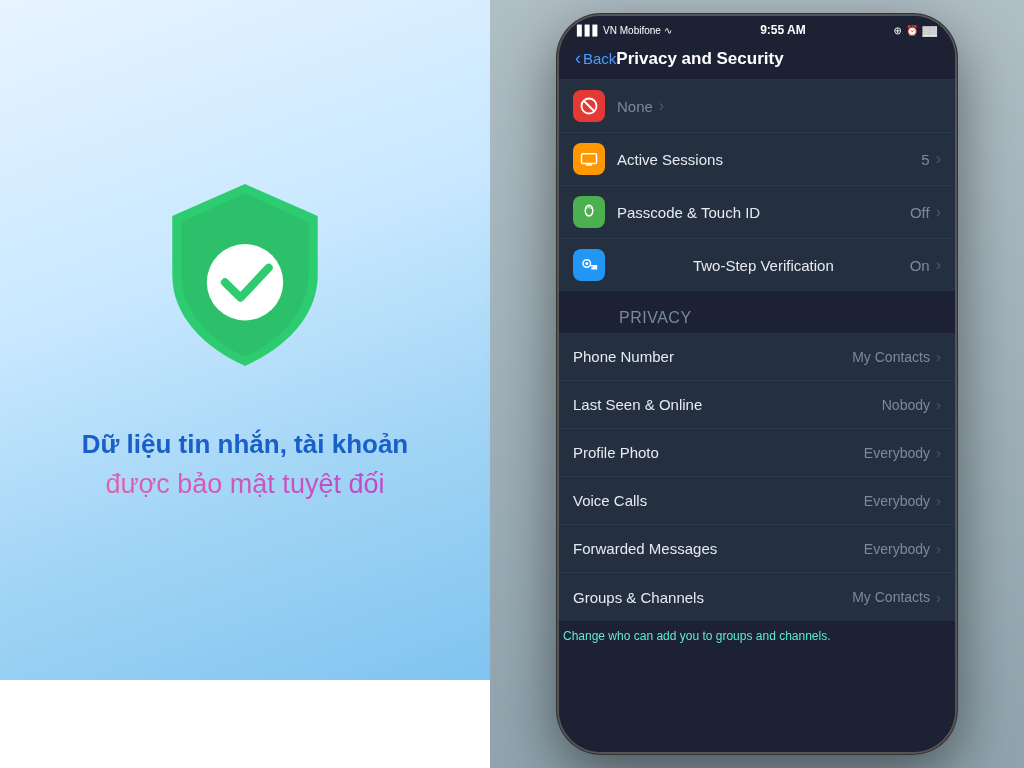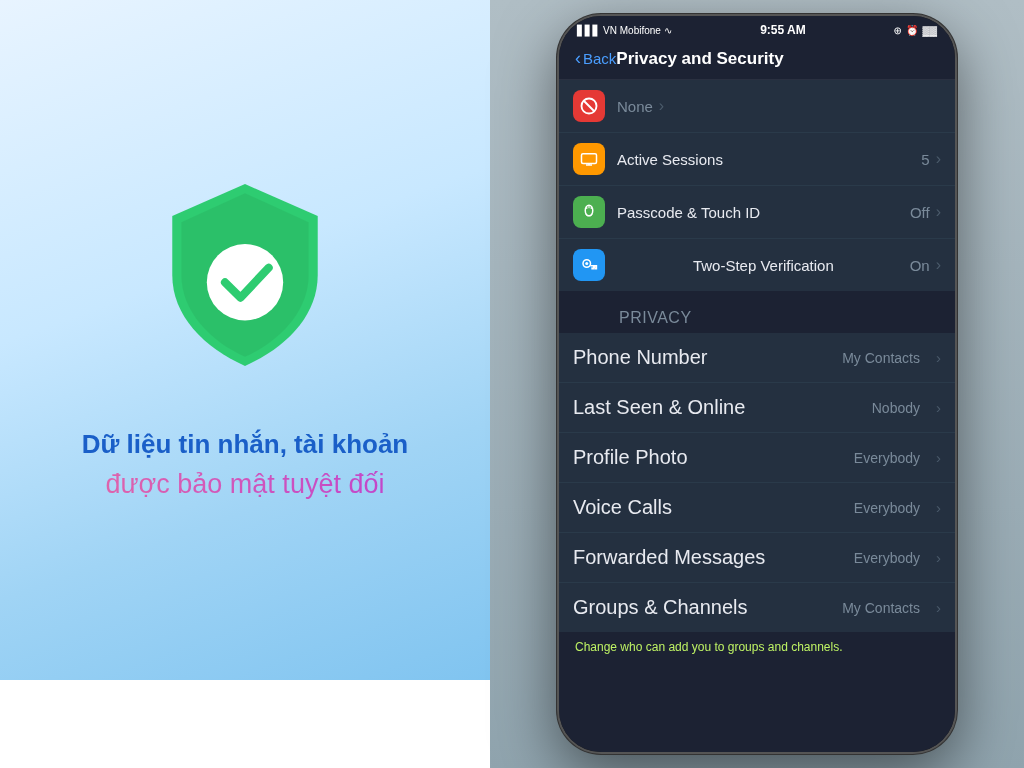--- a/index.html
+++ b/index.html
@@ -231,38 +231,38 @@
       cursor: pointer;
     }
 
     .privacy-item:last-child {
       border-bottom: none;
     }
 
     .privacy-label {
       flex: 1;
       color: #e8eaf0;
-      font-size: 20px;
+      font-size: 15px;
     }
 
     .privacy-value {
       color: #7a8a9a;
       font-size: 14px;
-      margin-right: 16px;
+      margin-right: 6px;
     }
 
     .privacy-chevron {
       color: #4a5a6a;
       font-size: 15px;
     }
 
     .section-footer {
-      padding: 8px 16px 16px;
+      padding: 8px 4px 16px;
       font-size: 12px;
-      color: #bef264;
+      color: #5eead4;
     }
 
     
     .side-button-left {
       position: absolute;
       left: -3px;
       top: 100px;
       width: 3px;
       height: 30px;
       background: #666;

